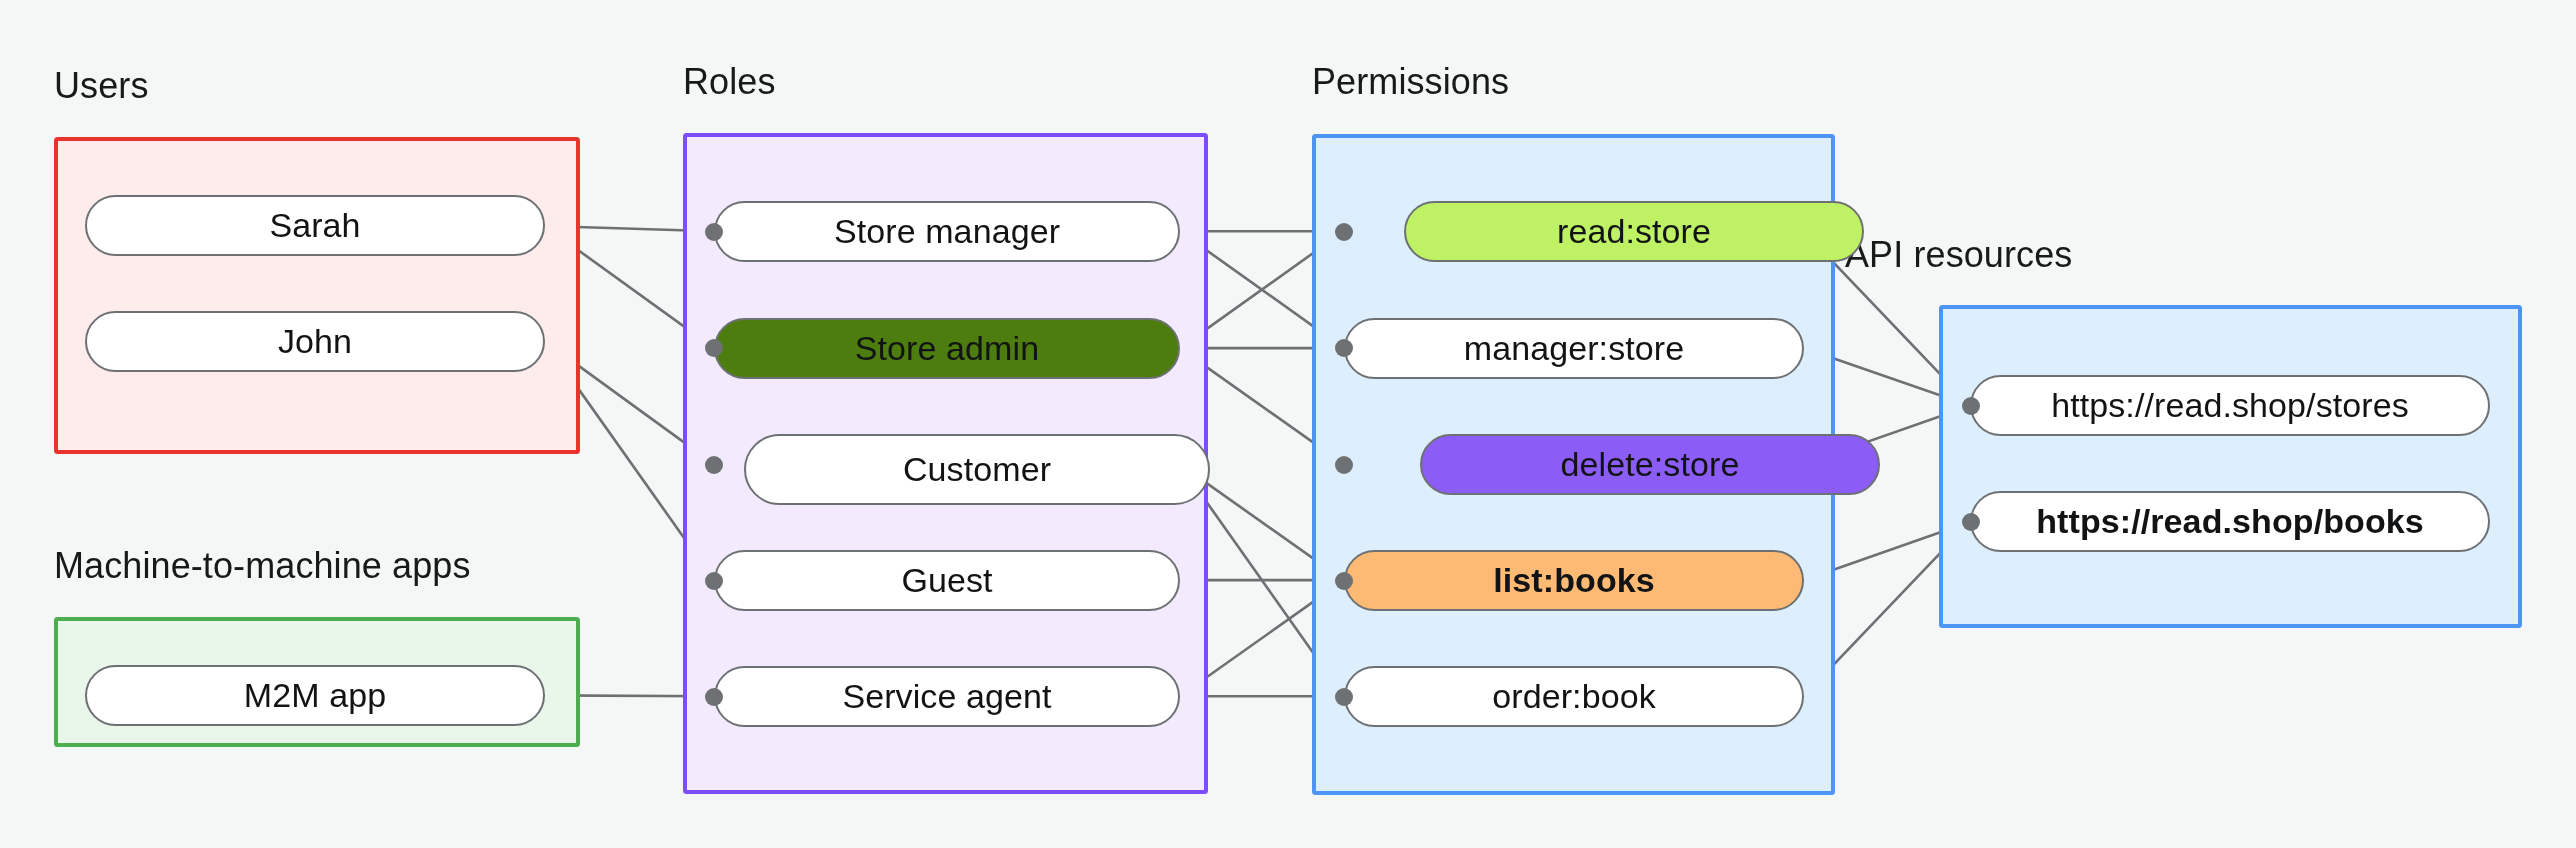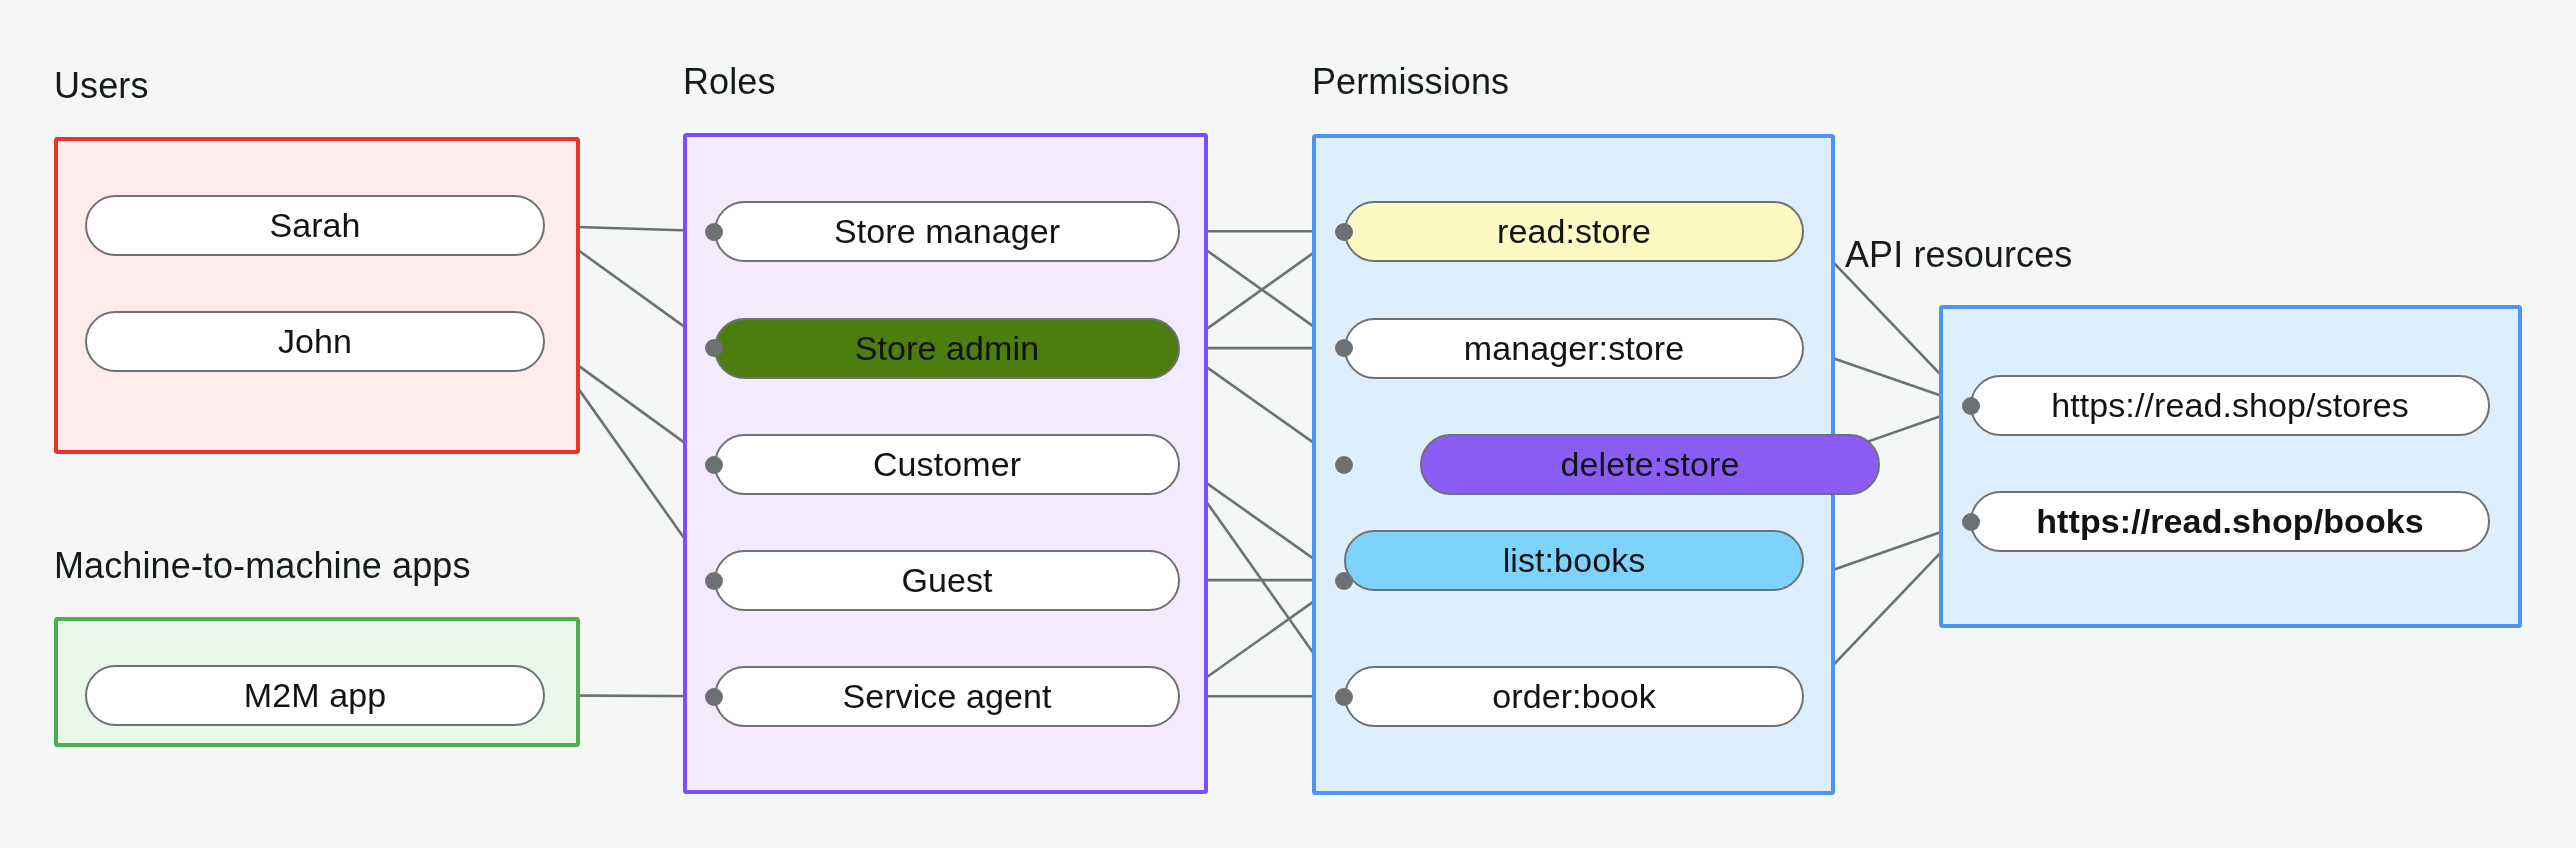--- a/index.html
+++ b/index.html
@@ -80,39 +80,39 @@
       </div>
       <div class="pill" style="left: 85px; top: 665px; width: 460px; height: 61px; border-color: rgb(110, 113, 116); background: rgb(255, 255, 255);">
         <span>M2M app</span>
       </div>
       <div class="pill" style="left: 714px; top: 201px; width: 466px; height: 61px; border-color: rgb(110, 113, 116); background: rgb(255, 255, 255);">
         <span>Store manager</span>
       </div>
       <div class="pill" style="left: 714px; top: 318px; width: 466px; height: 61px; border-color: rgb(110, 113, 116); background: #4d7c0f;">
         <span>Store admin</span>
       </div>
-      <div class="pill" style="left: 714px; top: 434px; width: 466px; height: 61px; border-color: rgb(110, 113, 116); background: rgb(255, 255, 255);">
+      <div class="pill" style="left: 744px; top: 434px; width: 466px; height: 71px; border-color: rgb(110, 113, 116); background: rgb(255, 255, 255);">
         <span>Customer</span>
       </div>
       <div class="pill" style="left: 714px; top: 550px; width: 466px; height: 61px; border-color: rgb(110, 113, 116); background: rgb(255, 255, 255);">
         <span>Guest</span>
       </div>
       <div class="pill" style="left: 714px; top: 666px; width: 466px; height: 61px; border-color: rgb(110, 113, 116); background: rgb(255, 255, 255);">
         <span>Service agent</span>
       </div>
-      <div class="pill" style="left: 1344px; top: 201px; width: 460px; height: 61px; border-color: rgb(110, 113, 116); background: #fef9c3;">
+      <div class="pill" style="left: 1404px; top: 201px; width: 460px; height: 61px; border-color: rgb(110, 113, 116); background: #bef264;">
         <span>read:store</span>
       </div>
       <div class="pill" style="left: 1344px; top: 318px; width: 460px; height: 61px; border-color: rgb(110, 113, 116); background: rgb(255, 255, 255);">
         <span>manager:store</span>
       </div>
       <div class="pill" style="left: 1420px; top: 434px; width: 460px; height: 61px; border-color: rgb(110, 113, 116); background: #8b5cf6;">
         <span>delete:store</span>
       </div>
-      <div class="pill" style="left: 1344px; top: 530px; width: 460px; height: 61px; border-color: rgb(110, 113, 116); background: #7dd3fc;">
+      <div class="pill" style="left: 1344px; top: 550px; width: 460px; height: 61px; border-color: rgb(110, 113, 116); background: #fdba74; font-weight: bold;">
         <span>list:books</span>
       </div>
       <div class="pill" style="left: 1344px; top: 666px; width: 460px; height: 61px; border-color: rgb(110, 113, 116); background: rgb(255, 255, 255);">
         <span>order:book</span>
       </div>
       <div class="pill" style="left: 1970px; top: 375px; width: 520px; height: 61px; border-color: rgb(110, 113, 116); background: rgb(255, 255, 255);">
         <span>https://read.shop/stores</span>
       </div>
       <div class="pill" style="left: 1970px; top: 491px; width: 520px; height: 61px; border-color: rgb(110, 113, 116); background: rgb(255, 255, 255); font-weight: bold;">
         <span>https://read.shop/books</span>

